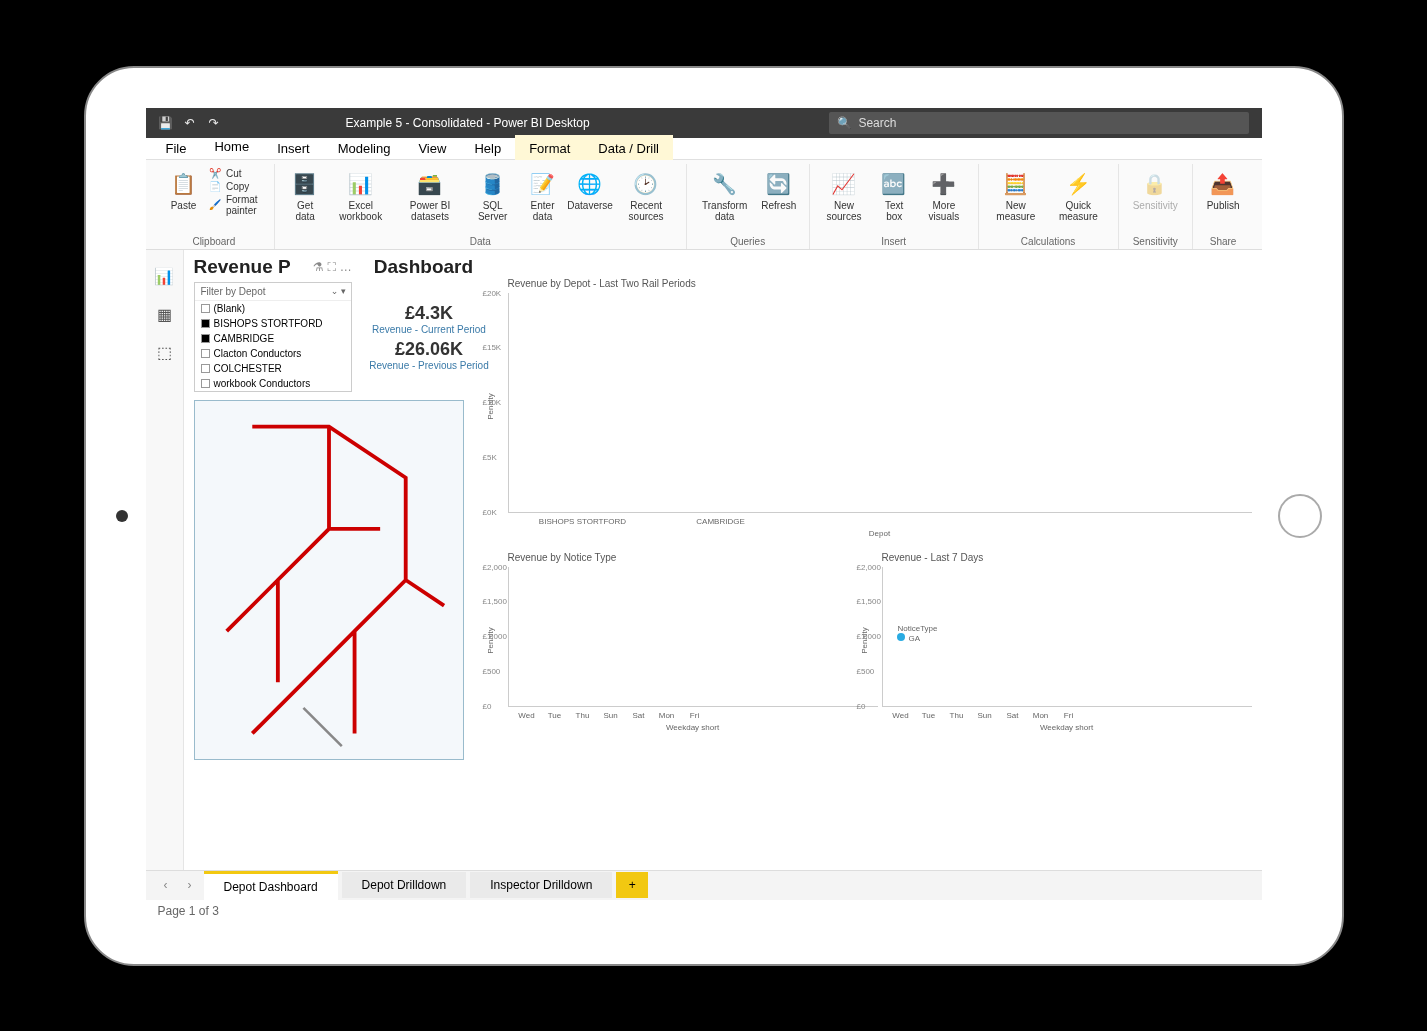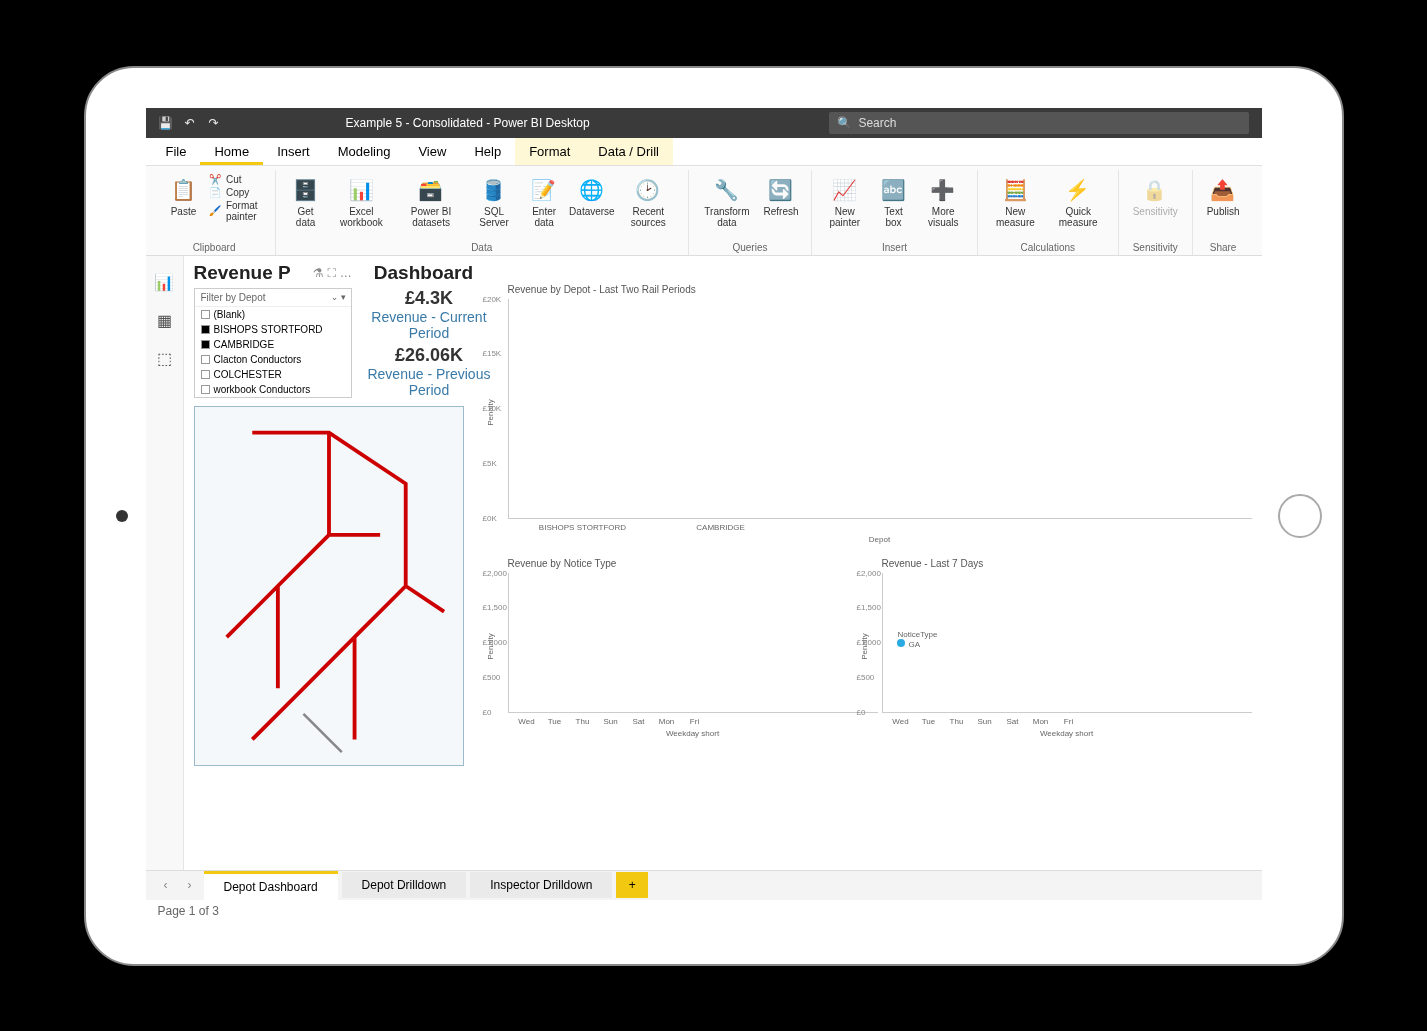--- a/index.html
+++ b/index.html
@@ -5,21 +5,21 @@
 *{margin:0;padding:0;box-sizing:border-box;font-family:"Segoe UI",Arial,sans-serif}
 body{background:#000;display:flex;justify-content:center;align-items:center;min-height:100vh}
 .tablet{width:1260px;height:900px;background:#fff;border-radius:50px;border:2px solid #888;position:relative;padding:40px 80px 40px 60px;box-shadow:0 4px 30px rgba(0,0,0,.5)}
 .camera{width:12px;height:12px;border-radius:50%;background:#333;position:absolute;left:30px;top:50%;transform:translateY(-50%)}
 .home-btn{width:44px;height:44px;border-radius:50%;border:2px solid #aaa;position:absolute;right:20px;top:50%;transform:translateY(-50%);background:#fff}
 .app{width:100%;height:100%;background:#fff;display:flex;flex-direction:column;overflow:hidden}
 .titlebar{height:30px;background:#3a3a3a;color:#fff;display:flex;align-items:center;padding:0 12px;font-size:12px;gap:8px}
 .titlebar .ti{width:16px;height:16px;display:flex;align-items:center;justify-content:center;opacity:.9}
 .titlebar .title{flex:0 0 auto;margin:12px auto;font-size:12px}
 .titlebar .search{flex:0 0 420px;margin-left:auto;background:#555;height:22px;border-radius:2px;display:flex;align-items:center;padding:0 8px;color:#ddd;font-size:12px;gap:6px}
-.menubar{height:28px;background:#fff;display:flex;padding:0 6px;font-size:13px;border-bottom:1px solid #e0e0e0}
+.menubar{height:22px;background:#fff;display:flex;align-items:center;padding:0 6px;font-size:13px;border-bottom:1px solid #e0e0e0}
 .menubar .mi{padding:6px 14px;cursor:pointer}
 .menubar .mi.active{border-bottom:3px solid #f2c811;color:#000;font-weight:400}
 .menubar .mi.yellow{background:#fff8d6}
 .ribbon{height:90px;background:#fafafa;border-bottom:1px solid #ddd;display:flex;padding:4px 8px 0;font-size:11px;color:#333}
 .rgroup{display:flex;flex-direction:column;align-items:center;border-right:1px solid #e5e5e5;padding:0 10px}
 .rgroup .items{display:flex;gap:6px;flex:1;align-items:flex-start;padding-top:4px}
 .rgroup .glabel{font-size:10px;color:#666;padding:2px 0}
 .rbtn{display:flex;flex-direction:column;align-items:center;gap:2px;cursor:pointer;padding:2px 4px;text-align:center;min-width:40px}
 .rbtn .ico{width:28px;height:28px;display:flex;align-items:center;justify-content:center;font-size:20px;color:#444}
 .rbtn .lbl{font-size:10px;line-height:1.1}
@@ -33,21 +33,21 @@
 .dashtitle .tools{font-size:12px;color:#888;display:flex;gap:4px;font-weight:400}
 .row1{display:flex;gap:12px;margin-top:4px}
 .slicer{width:160px;border:1px solid #ccc;font-size:10px;background:#fff}
 .slicer .sh{padding:3px 6px;display:flex;justify-content:space-between;color:#666;border-bottom:1px solid #eee}
 .slicer .si{padding:2px 6px;display:flex;align-items:center;gap:4px}
 .slicer .cb{width:9px;height:9px;border:1px solid #999;display:inline-block}
 .slicer .cb.chk{background:#000}
 .kpis{width:130px;display:flex;flex-direction:column;align-items:center;justify-content:center;gap:4px}
 .kpi{text-align:center}
 .kpi .v{font-size:18px;font-weight:600;color:#333}
-.kpi .l{font-size:14px;color:#3a7aa8}
+.kpi .l{font-size:10px;color:#3a7aa8}
 .map{width:270px;height:360px;border:1px solid #9bc;background:#f4f8fb;position:relative;margin-top:8px;overflow:hidden}
 .map svg{width:100%;height:100%}
 .chart-area{flex:1;display:flex;flex-direction:column;gap:6px}
 .chart{position:relative}
 .chart .ct{font-size:10px;color:#555;margin-bottom:4px}
 .chart .plot{display:flex;align-items:flex-end;height:var(--h,200px);border-left:1px solid #ccc;border-bottom:1px solid #ccc;position:relative;padding:0 20px;gap:30px}
 .bargroup{display:flex;align-items:flex-end;gap:4px}
 .bar{width:50px}
 .barsm{width:22px}
 .ylab{position:absolute;left:-26px;font-size:8px;color:#888;transform:translateY(50%)}
@@ -162,21 +162,21 @@
               <span class="ico">🔄</span>
               <span class="lbl">Refresh</span>
             </div>
     </div>
     <div class="glabel">Queries</div>
   </div>
   <div class="rgroup">
     <div class="items">
       <div class="rbtn">
               <span class="ico">📈</span>
-              <span class="lbl">New painter</span>
+              <span class="lbl">New sources</span>
             </div>
       <div class="rbtn">
               <span class="ico">🔤</span>
               <span class="lbl">Text box</span>
             </div>
       <div class="rbtn">
               <span class="ico">➕</span>
               <span class="lbl">More visuals</span>
             </div>
     </div>

